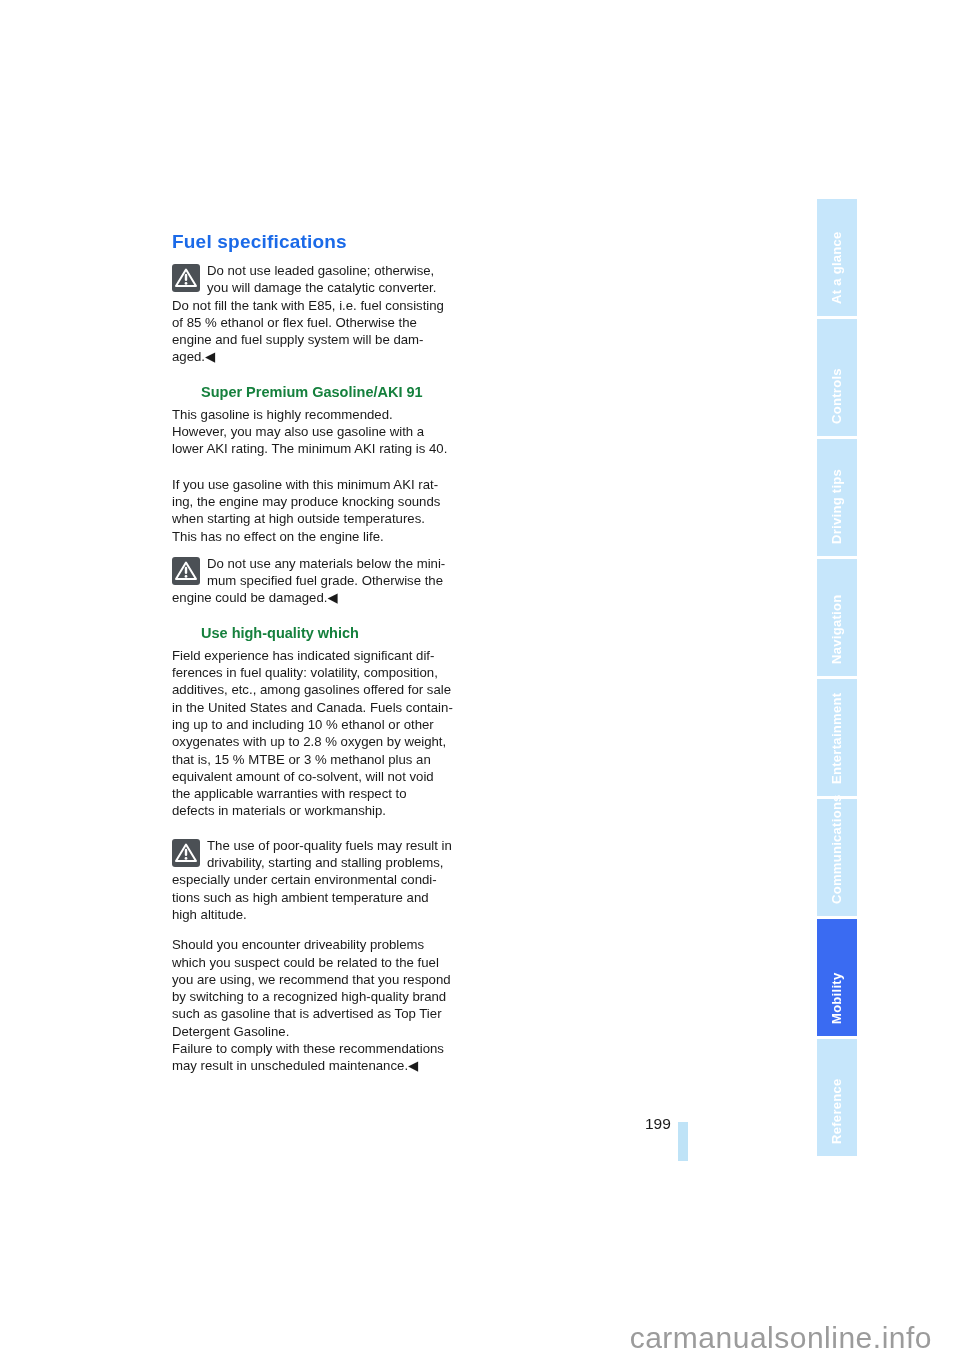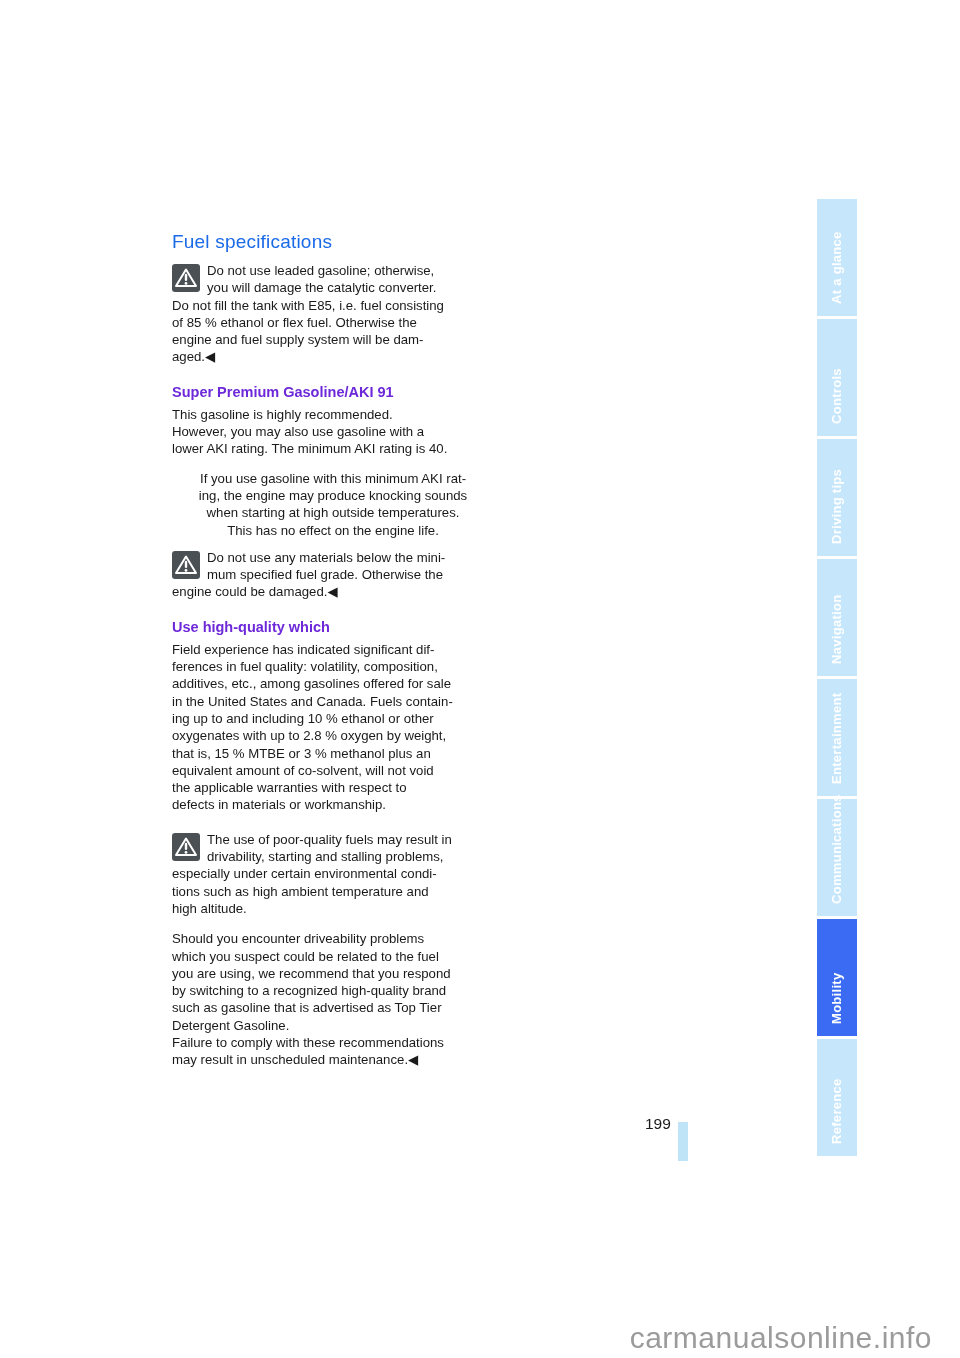--- a/index.html
+++ b/index.html
@@ -12,47 +12,48 @@
     overflow:hidden;
   }
   .content-col {
     position:absolute;
     left:172px; top:230px;
     width:322px;
   }
   .h1 {
     color:#1b6ae8;
     font-size:19px;
-    font-weight:normal;
+    font-weight:bold;
     line-height:23px;
     margin-bottom:9px;
     letter-spacing:0.2px;
   }
   .h2 {
     color:#1b6ae8;
     font-size:14.5px;
     font-weight:bold;
     line-height:18px;
     margin-top:22px;
   }
   .h3 {
-    color:#6d28d9;
+    color:#15803d;
     font-size:14.5px;
     font-weight:bold;
     line-height:18px;
     margin-top:17px;
     margin-bottom:5px;
+    margin-left:29px;
   }
   .lines {
     white-space:pre-line;
     font-size:13.2px;
     line-height:17.3px;
     color:#1a1a1a;
   }
-  .para { margin-top:12px;text-align:center; }
+  .para { margin-top:18px; }
   .warn-block { margin-top:10px; }
   .warn-block.first { margin-top:8px; }
   .warn-block.big-gap { margin-top:17px; }
   .warn-icon {
     float:left;
     width:28px; height:28px;
     margin:2px 7px 2px 0;
   }
   .closing { margin-top:13px; }
   .clearfix::after { content:""; display:table; clear:both; }

